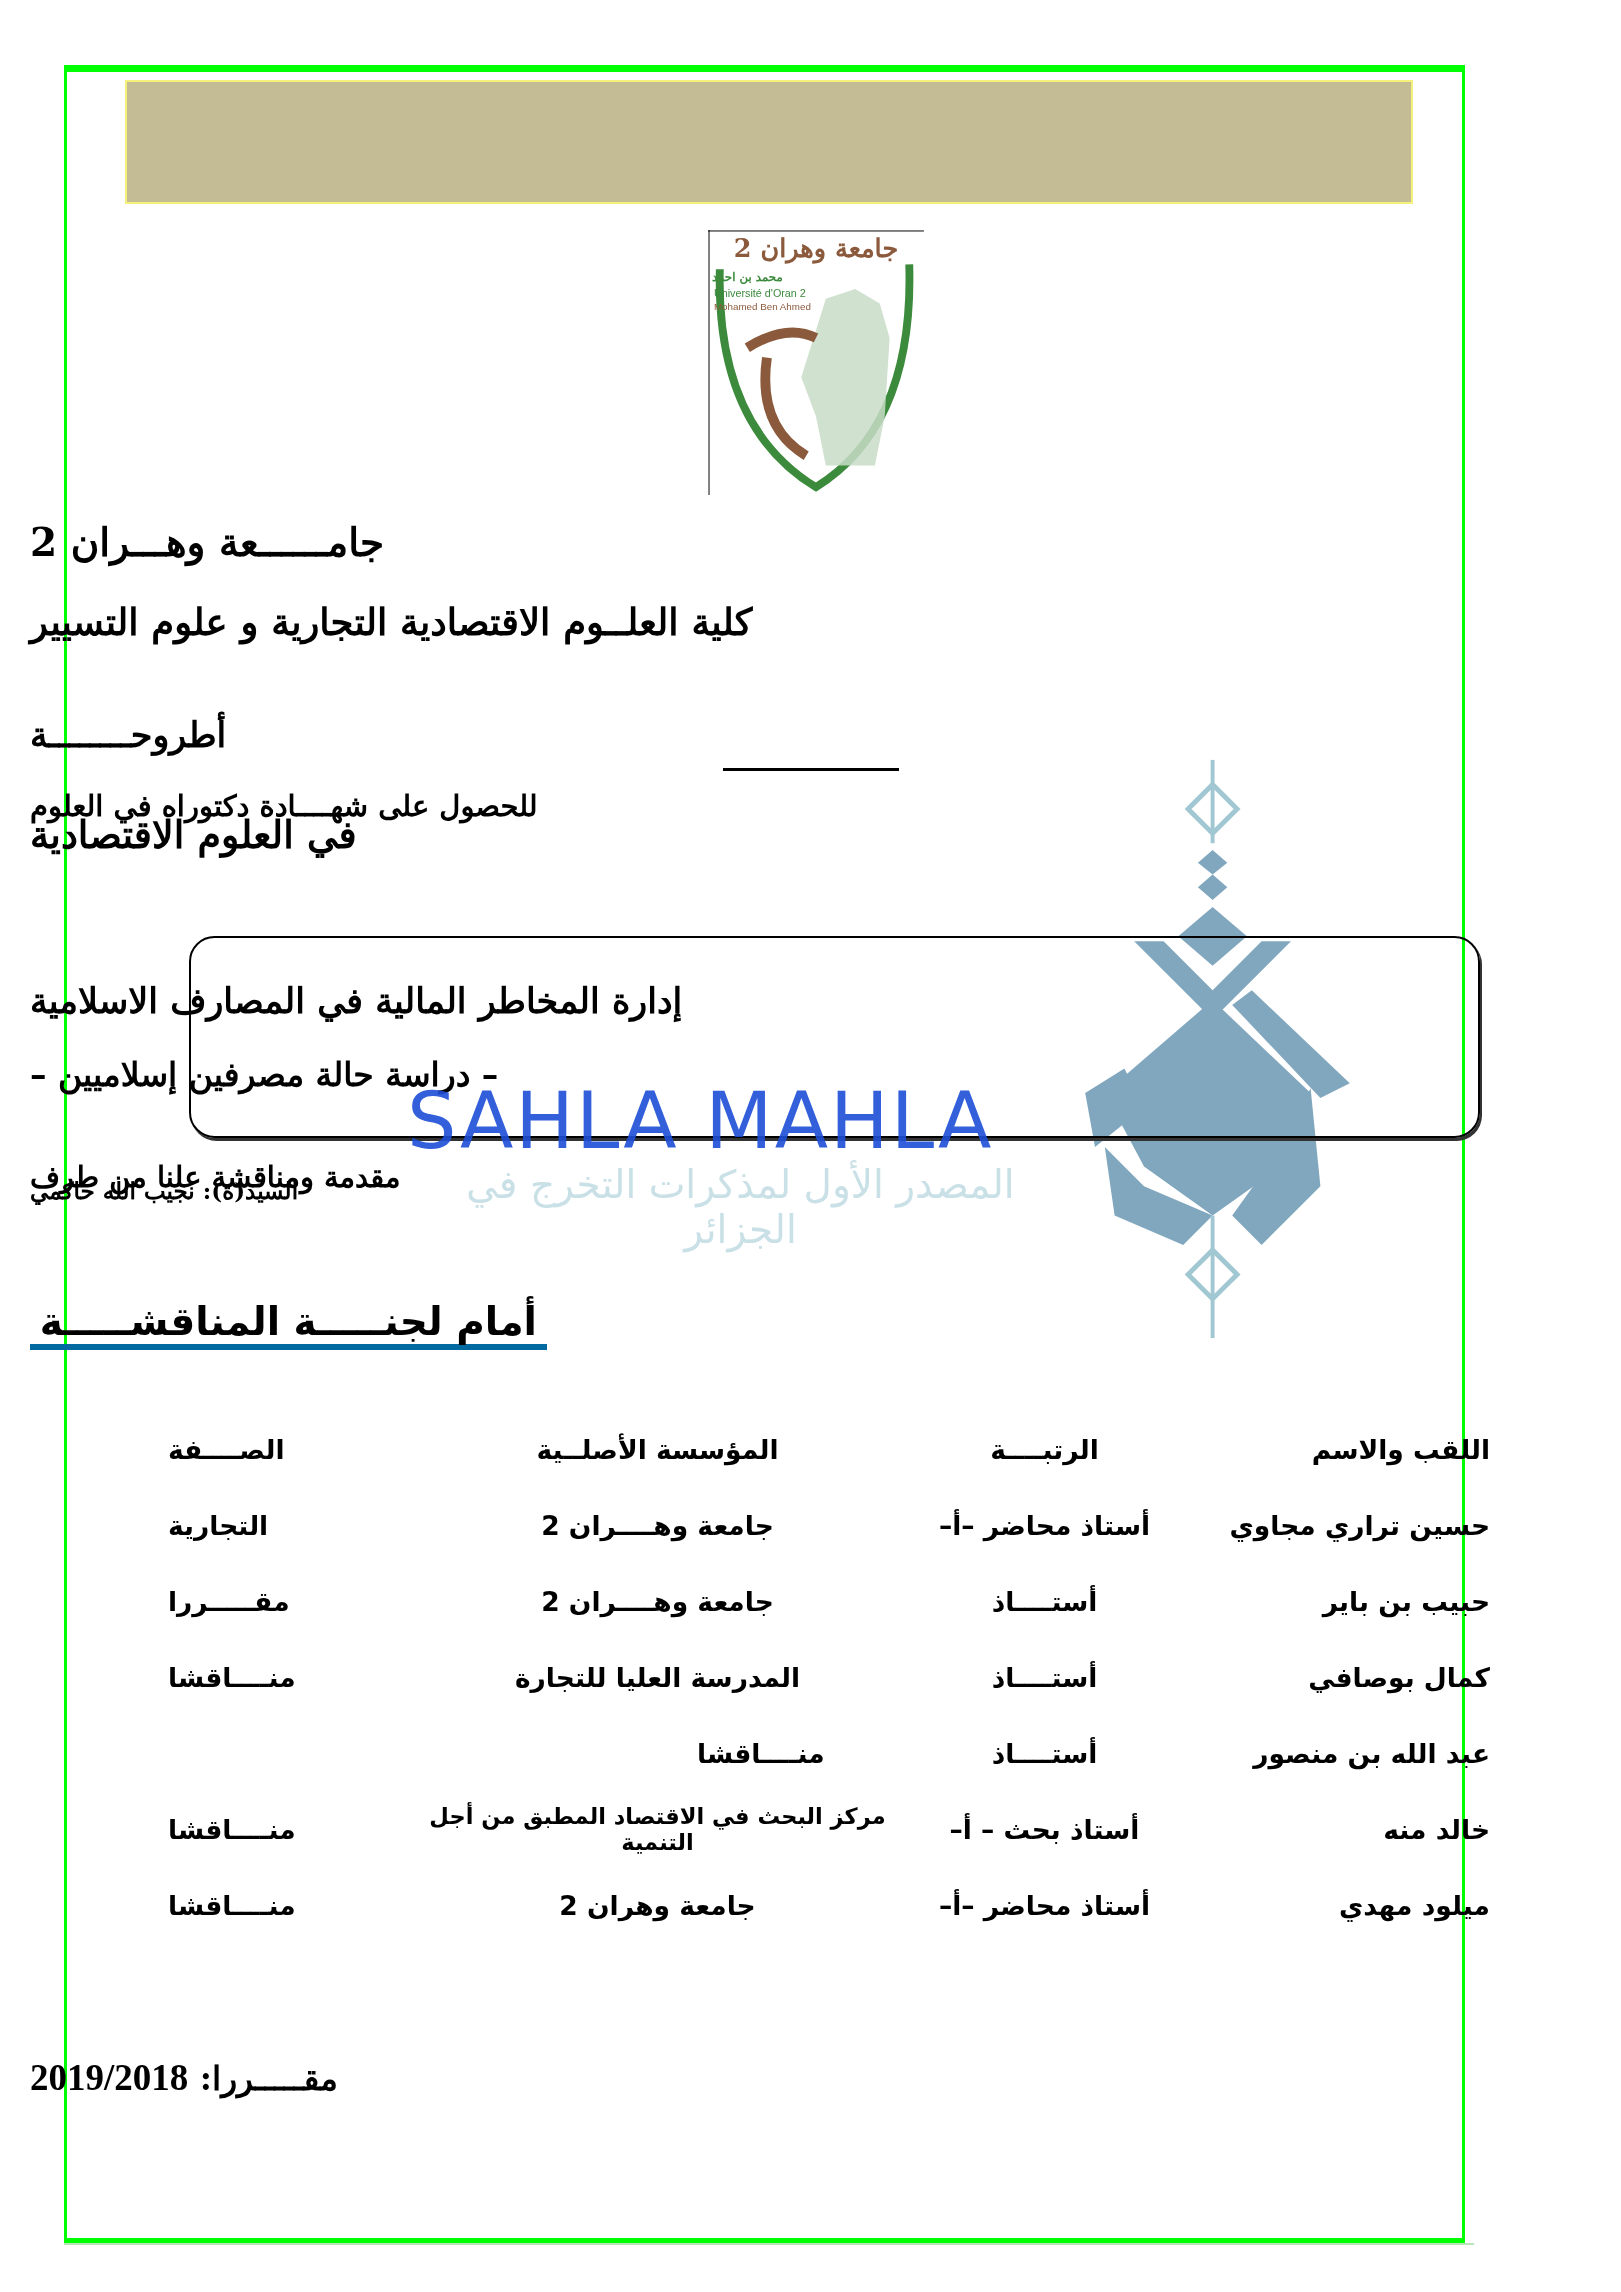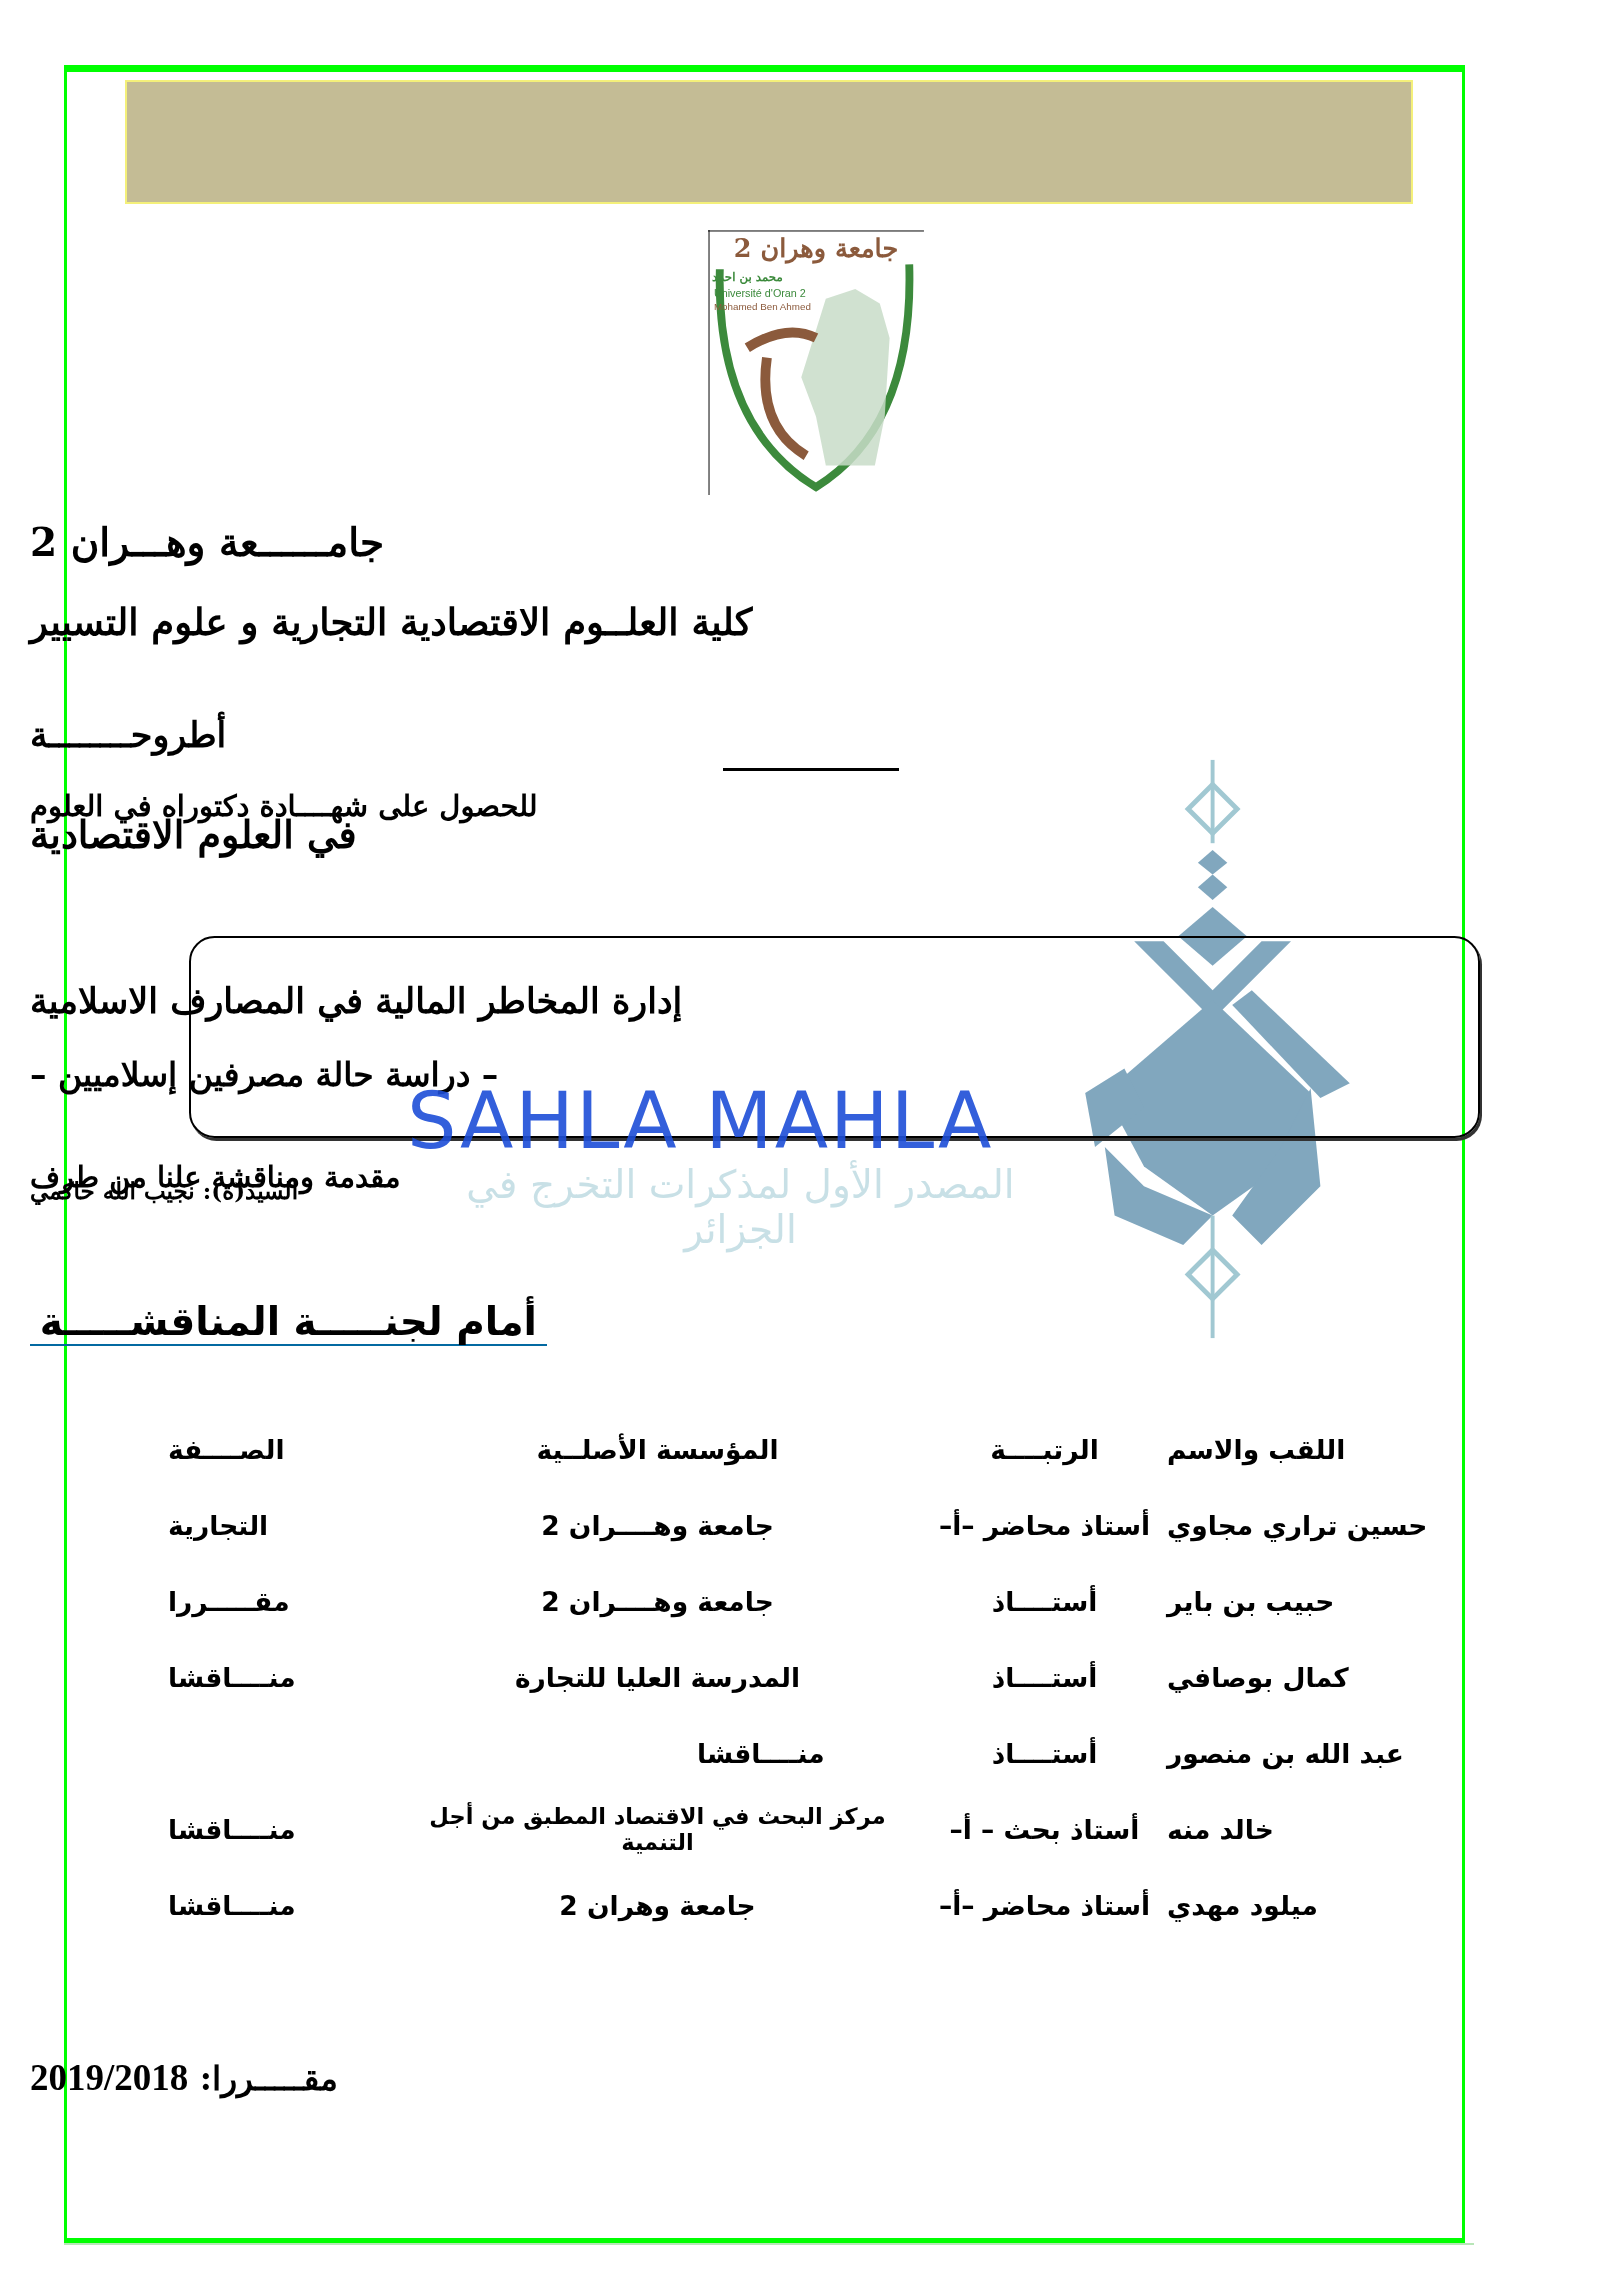--- a/index.html
+++ b/index.html
@@ -25,25 +25,25 @@
   .tb2 { top: 1055px; font-size: 33px; }
   .wm { left: 407px; top: 1076px; font-family: "DejaVu Sans", "Liberation Sans", sans-serif;
         font-size: 78px; color: #1d4ed8; letter-spacing: 2px; opacity: 0.9; font-weight: normal; }
   .wm-ar { left: 407px; top: 1162px; width: 667px; text-align: center; direction: rtl;
            font-family: "DejaVu Sans", "Liberation Sans", sans-serif; font-size: 39px;
            color: #c8e0e6; }
   .ornament { left: 1085px; top: 755px; width: 265px; height: 588px; opacity: 0.95; }
   .t6 { top: 1160px; font-size: 29px; }
   .t7 { top: 1177px; font-size: 23px; }
   .t8 { top: 1299px; font-size: 39px; font-family: "DejaVu Sans", "Liberation Sans", sans-serif; }
-  .t8 span { border-bottom: 2px solid #0369a1; padding: 0 9.8px; }
+  .t8 span { border-bottom: 6px solid #0369a1; padding: 0 9.8px; }
   .table { left: 167px; top: 1411px; width: 1323px; direction: rtl; font-weight: bold; }
   .row { display: flex; height: 76px; align-items: center; font-size: 26.5px;
          font-family: "DejaVu Sans", "Liberation Sans", sans-serif; }
-  .c-name { width: 323px; text-align: left; }
+  .c-name { width: 323px; text-align: right; }
   .c-rank { width: 245px; text-align: center; }
   .c-inst { width: 529px; text-align: center; }
   .c-role { width: 225px; text-align: left; }
   .year { top: 2056px; font-size: 33px; }
   .year .y { font-size: 37px; font-family: "Liberation Serif", serif; }
 </style>
 </head>
 <body>
 
 <div class="abs frame"></div>

